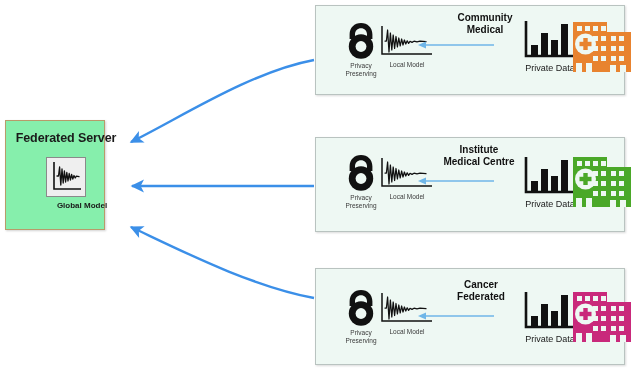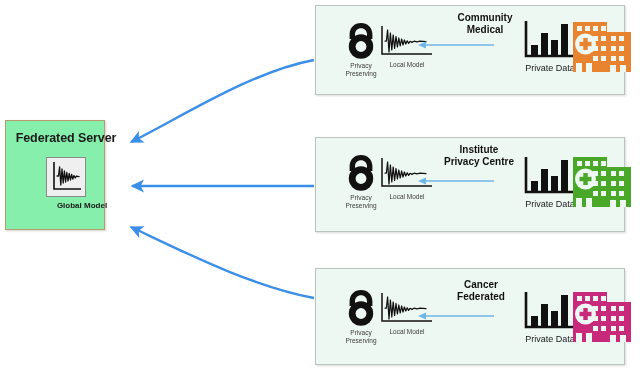--- a/index.html
+++ b/index.html
@@ -174,21 +174,21 @@
           <rect x="11.3" y="21" width="4.4" height="12"></rect>
           <rect x="7.5" y="24.8" width="12" height="4.4"></rect>
         </g>
       </svg>
     </div>
   </div>
 
   <div class="panel" style="top:137px;height:95px;">
     <div class="panel-title" style="left:108px;top:6px;">
       <span>Institute</span><br>
-      <span>Privacy Centre</span>
+      <span>Medical Centre</span>
     </div>
 
     <div class="lock-wrap">
       <svg width="54" height="40" viewBox="0 0 54 40">
         <path d="M27 3 C20.4 3 15.6 7.8 15.6 14.2 L15.6 19 L21 19 L21 14.2
                  C21 10.8 23.6 8.2 27 8.2 C30.4 8.2 33 10.8 33 14.2 L33 19 L38.4 19
                  L38.4 14.2 C38.4 7.8 33.6 3 27 3 Z" fill="#111"></path>
         <circle cx="27" cy="26.5" r="12.2" fill="#111"></circle>
         <circle cx="27" cy="26.5" r="5.4" fill="#eef8f3"></circle>
       </svg>

